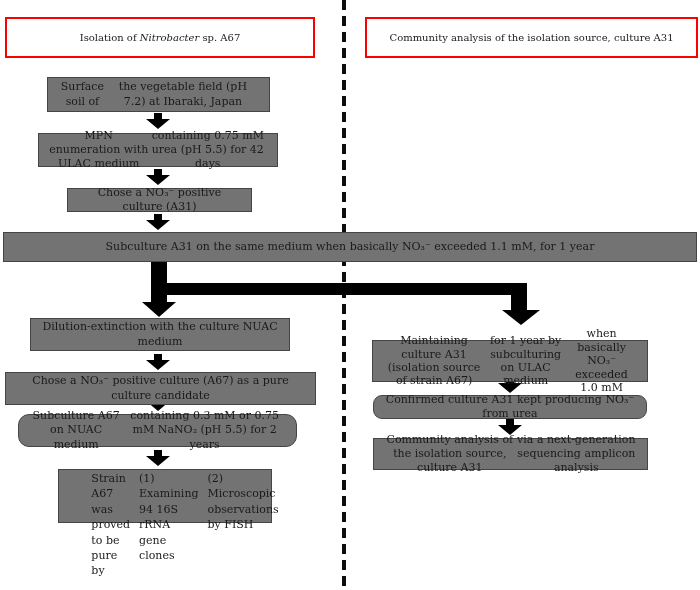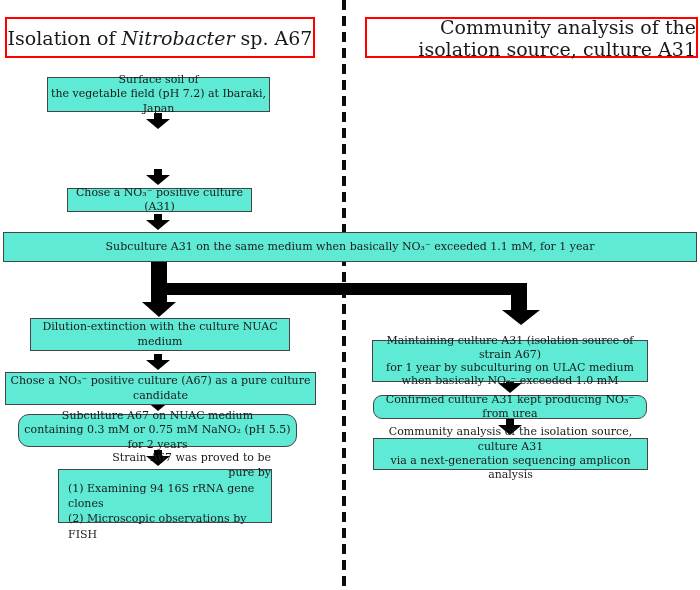--- a/index.html
+++ b/index.html
@@ -9,42 +9,42 @@
   
   .divider{
     position:absolute;left:342px;top:0;width:4px;height:590px;
     background:repeating-linear-gradient(to bottom,#0d0d0d 0 10px,transparent 10px 16px);
     z-index:1;
   }
 
   
   .title-box{
     position:absolute;box-sizing:border-box;border:2px solid #fe0000;background:#ffffff;
-    display:flex;align-items:center;justify-content:center;text-align:right;
-    font-size:19px;z-index:3;
+    display:flex;align-items:center;justify-content:center;text-align:left;
+    font-size:10px;z-index:3;
   }
   #title-left{left:5px;top:17px;width:310px;height:41px;}
   #title-right{left:365px;top:17px;width:333px;height:41px;}
   .italic{font-style:italic;}
 
   
   .fbox{
-    position:absolute;box-sizing:border-box;border:1px solid #454545;background:#5eead4;
-    display:flex;flex-direction:column;align-items:center;justify-content:center;
-    text-align:center;font-size:11px;line-height:1.3;z-index:3;padding:1px 0;
+    position:absolute;box-sizing:border-box;border:1px solid #454545;background:#737373;
+    display:flex;flex-direction:row;align-items:center;justify-content:center;
+    text-align:center;font-size:11px;line-height:1.3;z-index:3;padding:1px 10px;
   }
   #surface-soil-box{left:47px;top:77px;width:223px;height:35px;}
   #mpn-box{left:38px;top:133px;width:240px;height:34px;}
   #chose-a31-box{left:67px;top:188px;width:185px;height:24px;}
   #subculture-a31-box{left:3px;top:232px;width:694px;height:30px;}
   #dilution-box{left:30px;top:318px;width:260px;height:33px;}
   #chose-a67-box{left:5px;top:372px;width:311px;height:33px;}
   #subculture-a67-box{left:18px;top:414px;width:279px;height:33px;border-radius:11px;}
   #strain-box{left:58px;top:469px;width:214px;height:54px;line-height:1.4;align-items:stretch;}
-  #strain-box .c{text-align:right;margin-left:40px;}
+  #strain-box .c{text-align:left;margin-left:40px;}
   #strain-box .l{text-align:left;padding-left:9px;}
   #maintaining-box{left:372px;top:340px;width:276px;height:42px;line-height:1.22;}
   #confirmed-box{left:373px;top:395px;width:274px;height:24px;border-radius:9px;}
   #community-box{left:373px;top:438px;width:275px;height:32px;}
 
   
   .sarrow{position:absolute;width:24px;z-index:2;}
   .sarrow .stem{width:8px;height:6px;background:#000;margin:0 auto;}
   .sarrow .head{width:0;height:0;margin:0 auto;
     border-left:12px solid transparent;border-right:12px solid transparent;border-top:10px solid #000;}
@@ -85,20 +85,24 @@
   <div class="fbox" id="surface-soil-box">
     <div>Surface soil of</div>
     <div>the vegetable field (pH 7.2) at Ibaraki, Japan</div>
   </div>
 
   <div class="sarrow" id="arrow-1">
     <div class="stem"></div>
     <div class="head"></div>
   </div>
 
+  <div class="fbox" id="mpn-box">
+    <div>MPN enumeration with ULAC medium</div>
+    <div>containing 0.75 mM urea (pH 5.5) for 42 days</div>
+  </div>
 
   <div class="sarrow" id="arrow-2">
     <div class="stem"></div>
     <div class="head"></div>
   </div>
 
   <div class="fbox" id="chose-a31-box">
     <div>Chose a NO₃⁻ positive culture (A31)</div>
   </div>
 

